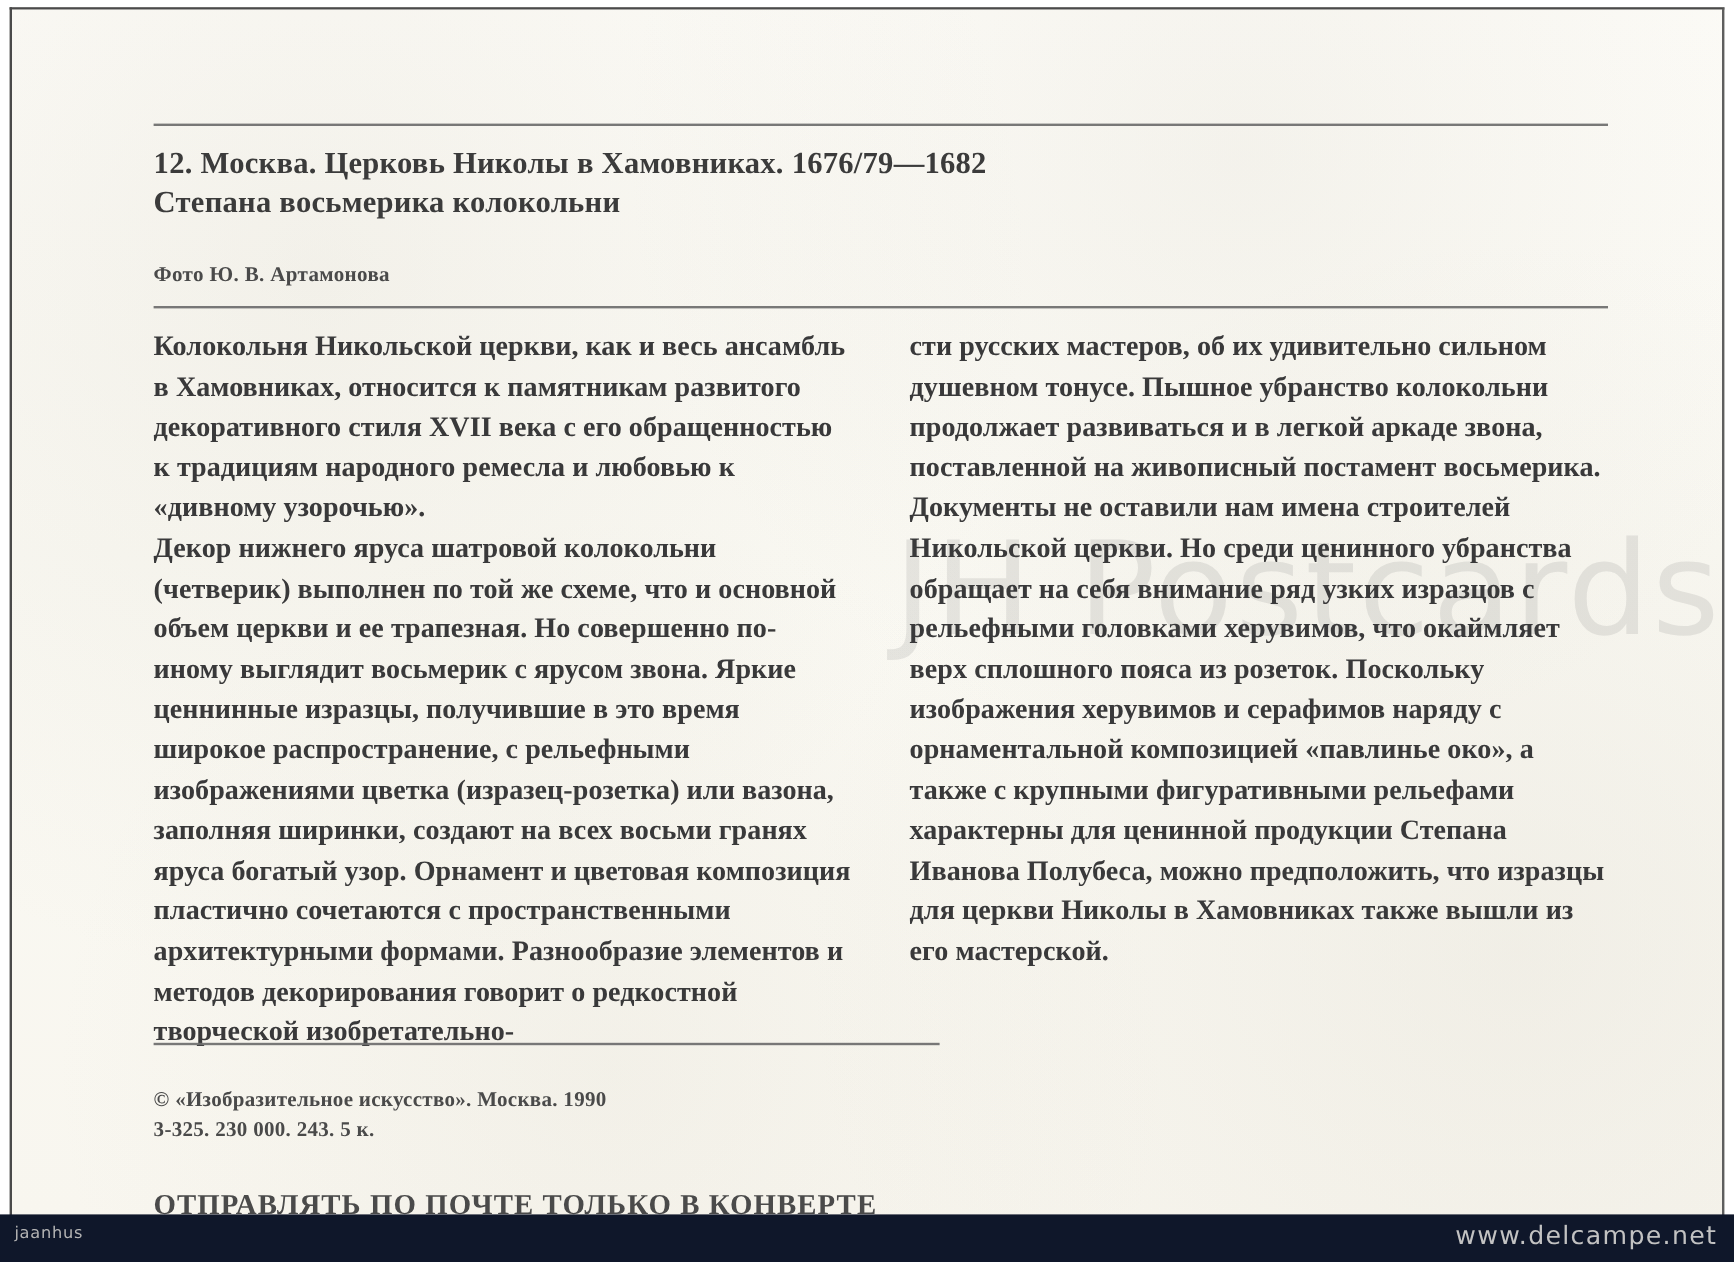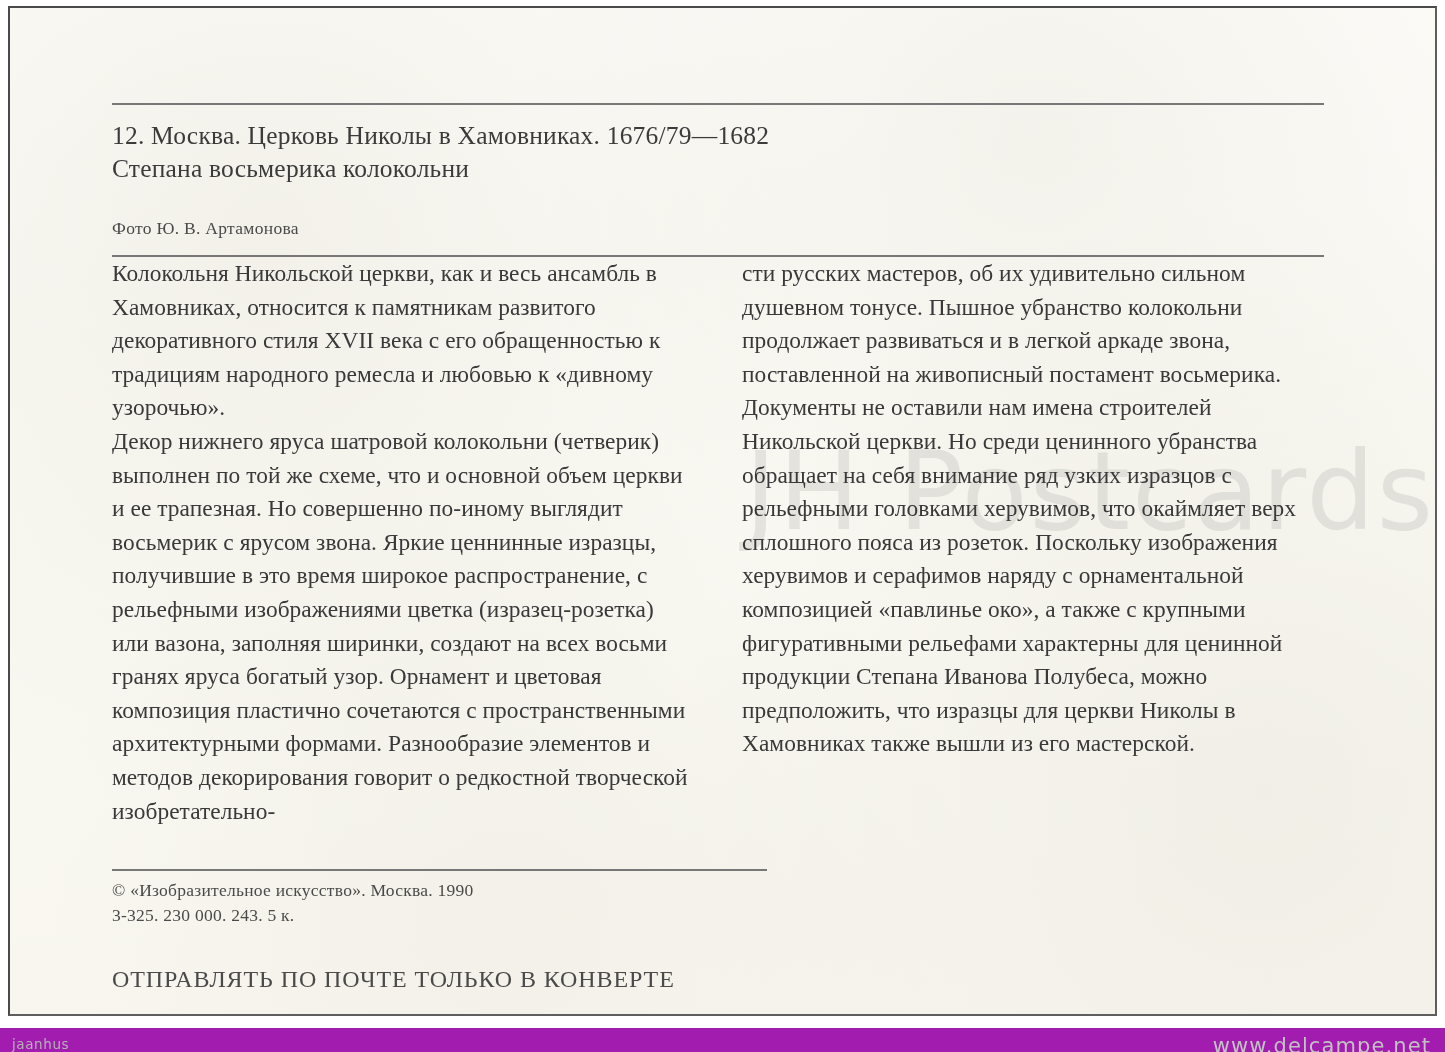--- a/index.html
+++ b/index.html
@@ -57,24 +57,25 @@
     color: rgba(120,120,120,0.155);
     pointer-events: none;
     user-select: none;
     line-height: 1;
     white-space: nowrap;
   }
 
   
   #card-content {
     position: absolute;
-    left: 102px;
+    left: 118px;
     top: 95px;
     width: 1212px;
     height: 880px;
+    font-weight: bold;
   }
 
   .rule {
     height: 0;
     border-top: 2px solid #6d6d6d;
     opacity: 0.92;
   }
   .rule.part { width: 655px; }
 
   
@@ -95,63 +96,63 @@
     font-size: 17.5px;
     line-height: 22px;
     color: #4a4a4a;
     letter-spacing: 0.3px;
   }
 
   #credit-rule-wrap { margin-top: 16px; }
 
   
   #columns {
-    margin-top: 0;
+    margin-top: 16px;
     display: flex;
     gap: 48px;
     justify-content: center;
   }
   .column {
     width: 588px;
     font-size: 23.4px;
     line-height: 33.6px;
     color: #39393a;
     text-align: left;
     letter-spacing: 0.05px;
   }
   .column p {
     margin: 0;
     white-space: pre-line;
   }
 
   
   #footer { position: absolute; left: 0; top: 766px; width: 100%; }
   #footer-imprint {
-    margin-top: 7px;
+    margin-top: 33px;
     font-size: 17.5px;
     line-height: 25px;
     color: #4a4a4a;
     letter-spacing: 0.25px;
   }
   #mail-notice {
     margin-top: 39px;
     font-size: 24px;
     line-height: 24px;
     color: #4a4a4a;
     letter-spacing: 0.9px;
   }
 
   
   #site-bar {
     position: absolute;
     left: 0;
     bottom: 0;
     width: 1445px;
-    height: 24px;
-    background: #a21caf;
+    height: 40px;
+    background: #0f172a;
   }
   #site-left {
     position: absolute;
     left: 12px;
     top: 8px;
     font-family: "DejaVu Sans", sans-serif;
     font-size: 13.5px;
     color: #b4b4b4;
     letter-spacing: 0.6px;
   }

